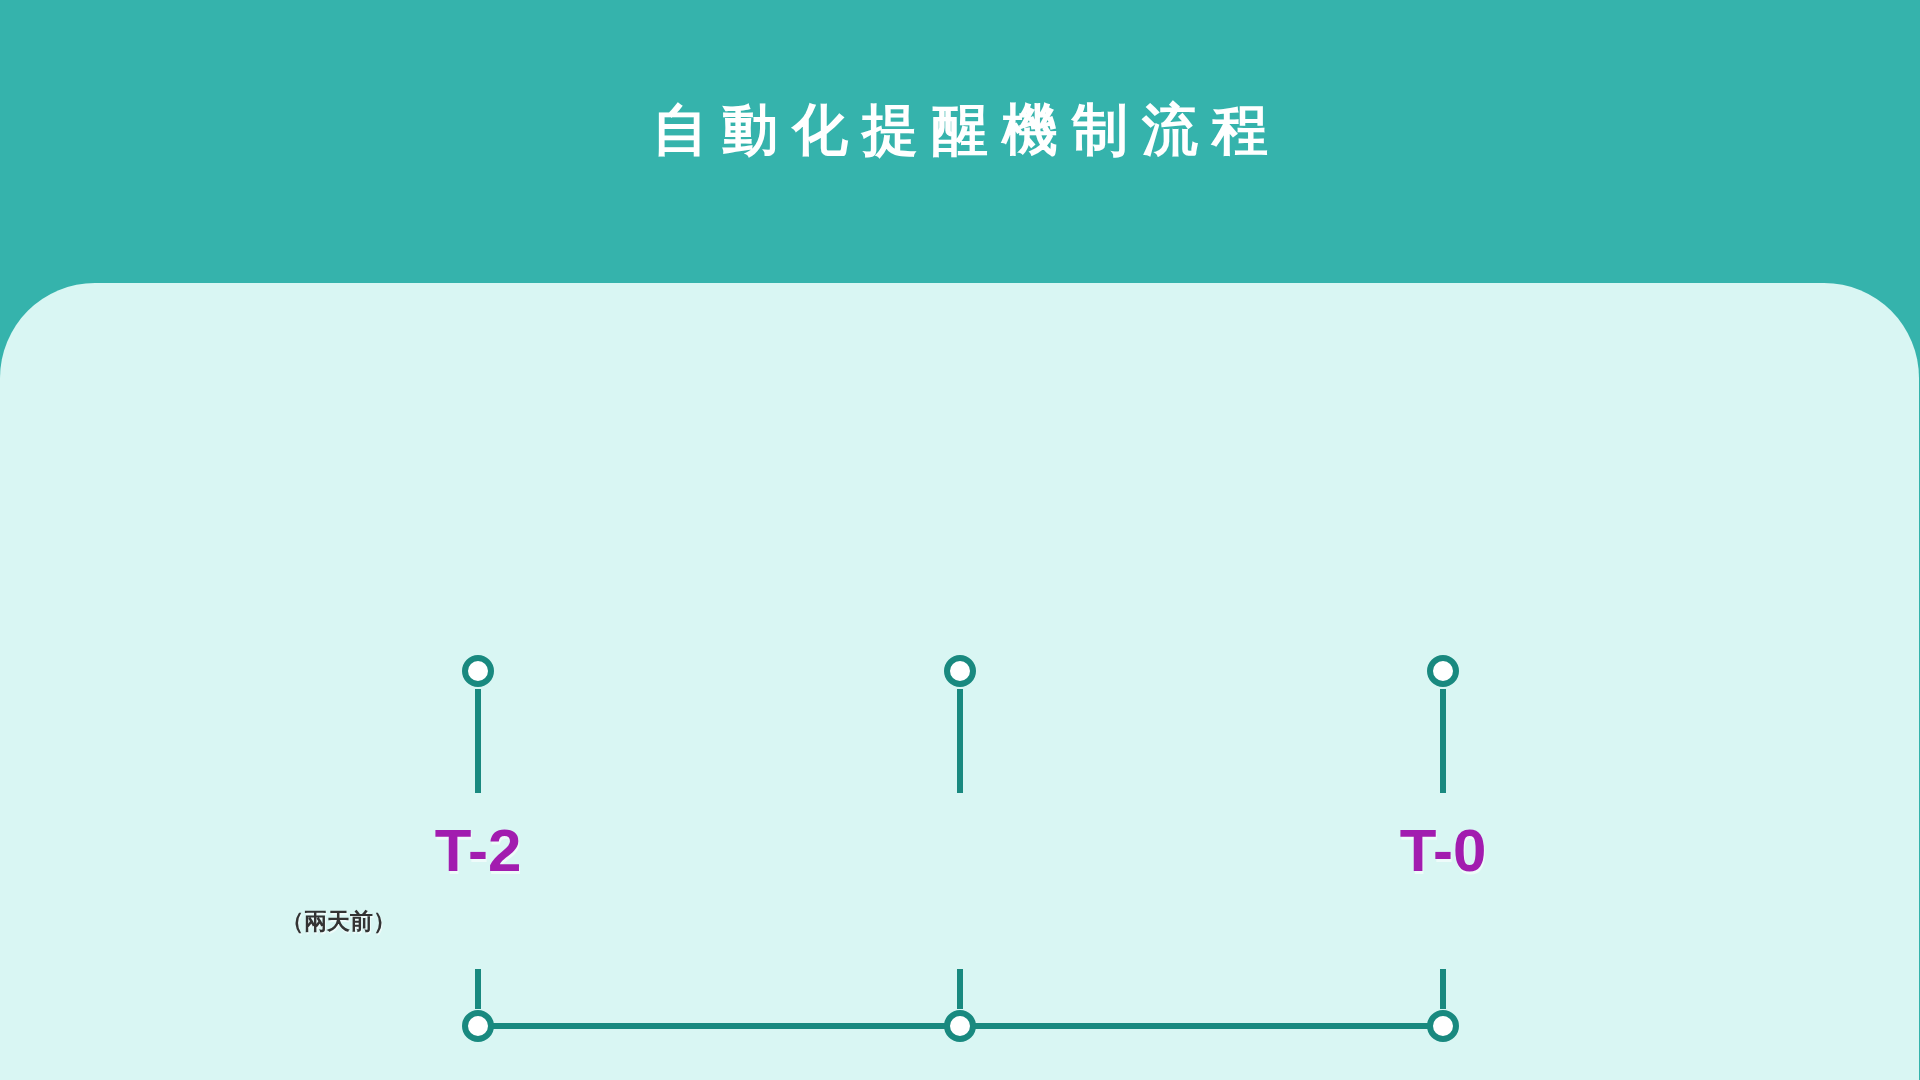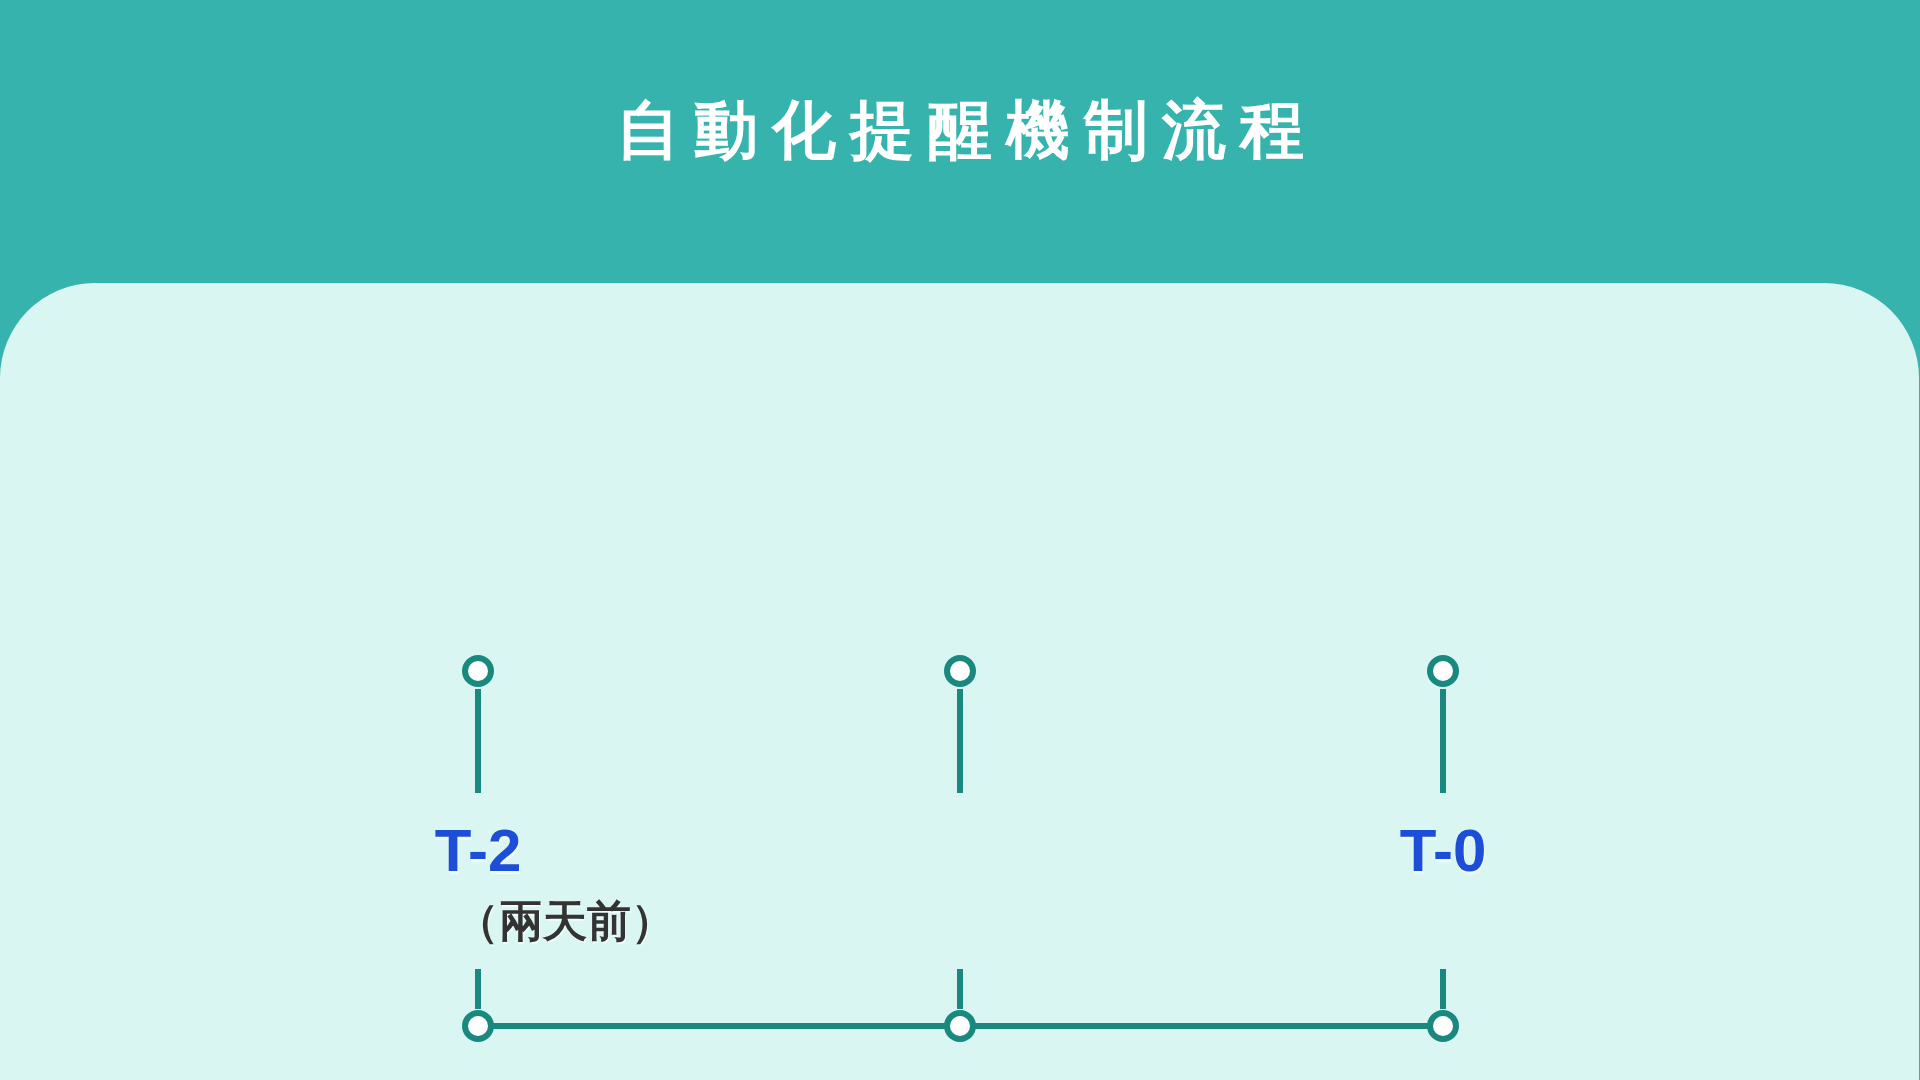--- a/index.html
+++ b/index.html
@@ -5,21 +5,21 @@
   html,body{margin:0;padding:0;}
   body{
     width:1920px;height:1080px;overflow:hidden;position:relative;
     background:#35b3ac;
     font-family:"Liberation Sans","DejaVu Sans",sans-serif;
   }
   
   .title{
     position:absolute;left:0;top:86px;width:1920px;
     text-align:center;color:#ffffff;
-    font-size:64px;font-weight:700;line-height:88px;
+    font-size:56px;font-weight:700;line-height:88px;
     letter-spacing:14px;text-indent:14px;margin:0;
   }
   
   .card{
     position:absolute;left:0;right:1px;top:283px;bottom:0;
     background:#d9f6f3;
     border-radius:95px 95px 0 0;
   }
   
   .hline{
@@ -32,26 +32,26 @@
     position:absolute;width:20px;height:20px;border:6px solid #19897f;
     border-radius:50%;background:#ffffff;left:181px;
   }
   .node-top{top:0;}
   .node-bottom{top:355px;}
   .vline{position:absolute;left:194px;width:6px;background:#19897f;}
   .vline-a{top:34px;height:104px;}
   .vline-b{top:314px;height:40px;}
   .t-label{
     position:absolute;left:0;top:160px;width:394px;text-align:center;
-    font-size:60px;font-weight:700;color:#1d4ed8;line-height:72px;margin:0;
+    font-size:60px;font-weight:700;color:#a21caf;line-height:72px;margin:0;
     text-shadow:1px 3px 0 rgba(255,255,255,0.55);
   }
   .sub-label{
-    position:absolute;left:0;top:244px;width:394px;text-align:right;
-    font-size:44px;font-weight:600;color:#333333;line-height:44px;margin:0;
+    position:absolute;left:0;top:244px;width:394px;text-align:left;
+    font-size:23px;font-weight:600;color:#333333;line-height:44px;margin:0;
     text-shadow:1px 2px 0 rgba(255,255,255,0.55);
   }
 </style>
 </head>
 <body>
 
 <div>
 
   <h1 class="title">自動化提醒機制流程</h1>
 

